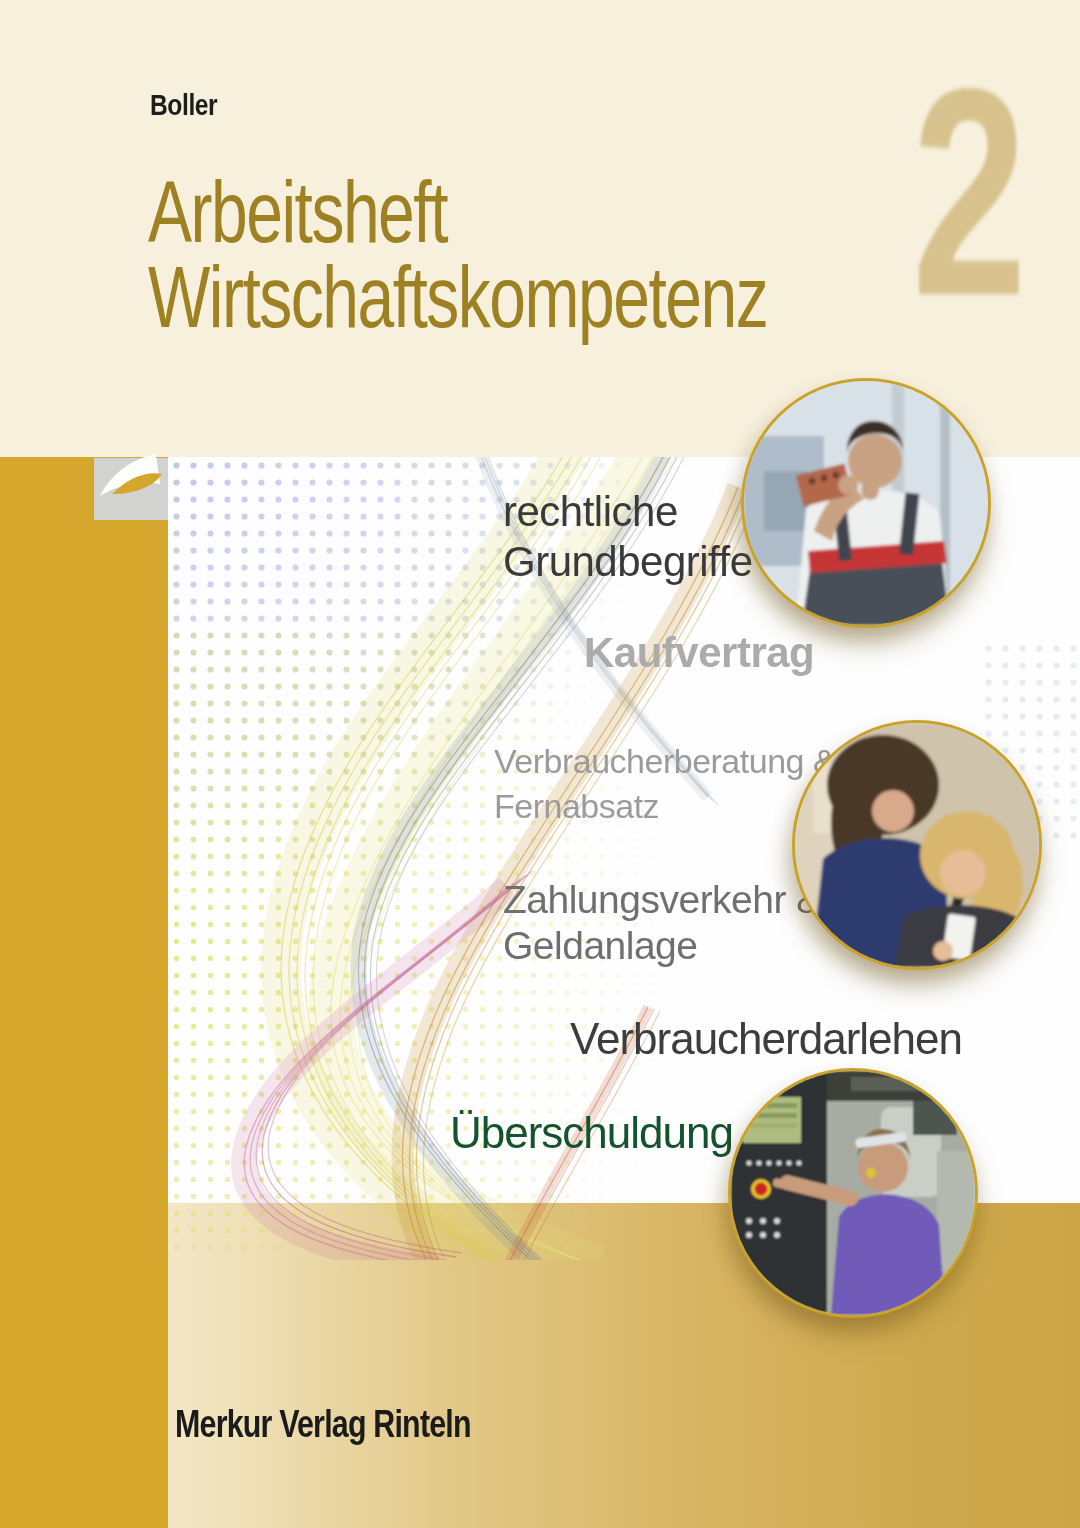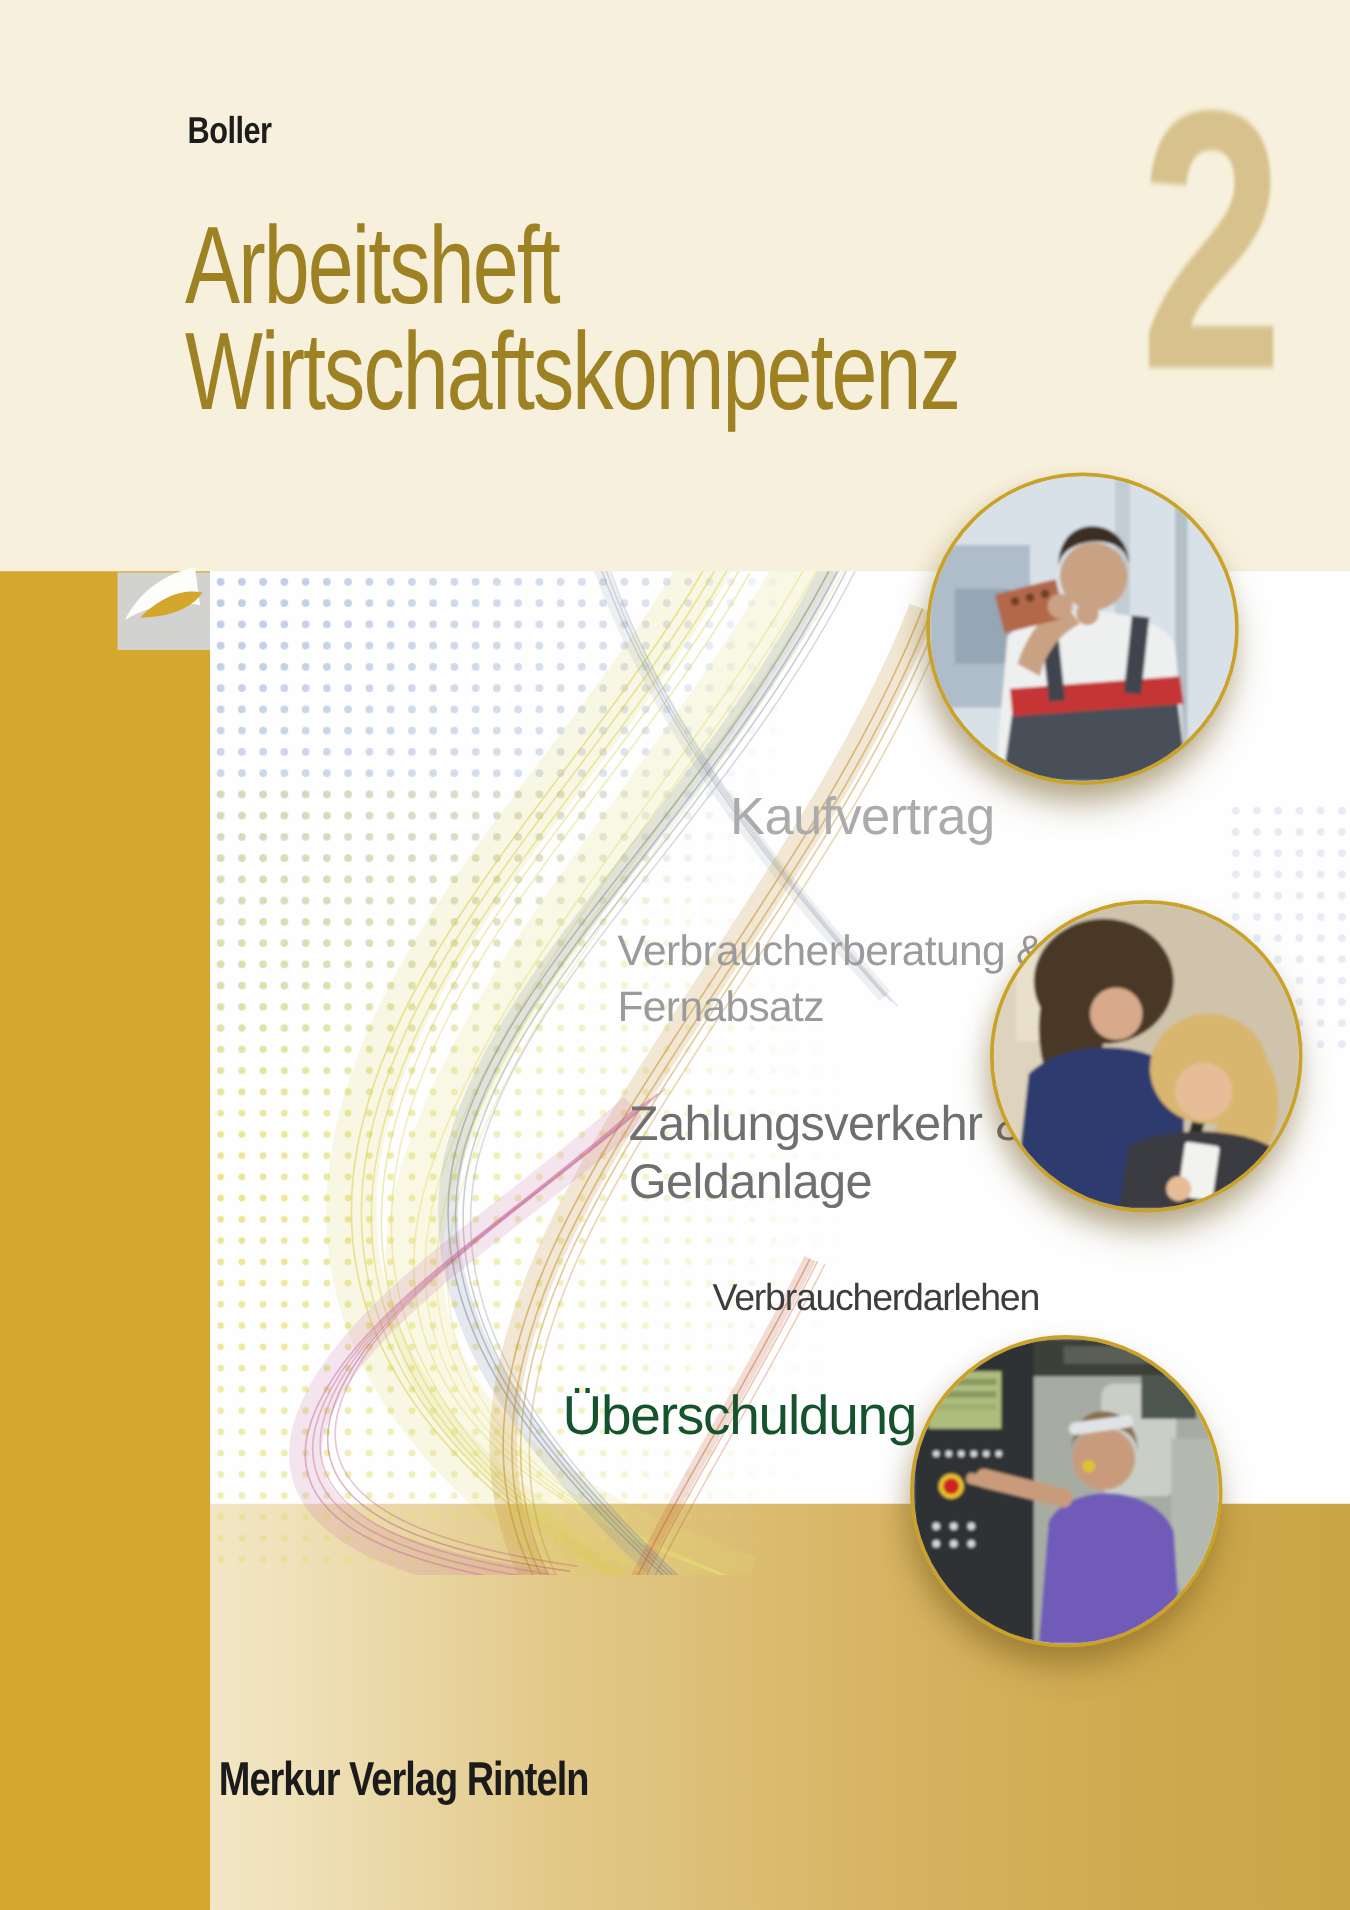--- a/index.html
+++ b/index.html
@@ -21,24 +21,24 @@
   .volume{position:absolute;left:912px;top:45px;font-size:295px;line-height:295px;font-weight:700;
     color:#d7c28d;transform:scaleX(.7);transform-origin:left top;filter:blur(2px);}
   
   .fold{position:absolute;left:90px;top:438px;}
   
   .dots,.waves{position:absolute;left:168px;top:457px;}
   .dots-right{position:absolute;left:980px;top:640px;}
   
   .topic{position:absolute;white-space:pre-line;letter-spacing:-.5px;}
   .t1{left:503px;top:487px;font-size:42px;line-height:50px;color:#3a3a3a;}
-  .t2{left:584px;top:630px;font-size:42px;line-height:46px;color:#ababab;}
+  .t2{left:584px;top:630px;font-size:42px;line-height:46px;color:#ababab;font-weight:bold;}
   .t3{left:494px;top:739px;font-size:34px;line-height:45px;color:#9b9b9b;}
   .t4{left:503px;top:877px;font-size:39px;line-height:46px;color:#6f6f6f;}
-  .t5{left:570px;top:1017px;font-size:30px;line-height:44px;color:#3d3d3d;letter-spacing:-1px;}
+  .t5{left:570px;top:1017px;font-size:44px;line-height:44px;color:#3d3d3d;letter-spacing:-1px;}
   .t6{left:450px;top:1108px;font-size:44px;line-height:50px;color:#14532d;letter-spacing:-1px;}
   
   .circle{position:absolute;width:244px;height:244px;border-radius:50%;
     border:3px solid #c9a227;overflow:hidden;
     box-shadow:0 18px 28px -4px rgba(110,85,25,.42), -6px 10px 18px rgba(110,85,25,.18);
     background:#d8dde2;}
   .c1{left:741px;top:378px;}
   .c2{left:792px;top:720px;}
   .c3{left:728px;top:1068px;}
   .circle svg{display:block;width:100%;height:100%;}
@@ -155,20 +155,22 @@
     <path d="M22,56 C40,38 58,33 72,36 C64,48 46,56 22,56 Z" fill="#d4a72c"></path>
   </svg>
 
   <div class="author">Boller</div>
   <div class="title">
     <span class="line">Arbeitsheft</span>
     <span class="line">Wirtschaftskompetenz</span>
   </div>
   <div class="volume">2</div>
 
+  <div class="topic t1">rechtliche
+Grundbegriffe</div>
   <div class="topic t2">Kaufvertrag</div>
   <div class="topic t3">Verbraucherberatung &amp;
 Fernabsatz</div>
   <div class="topic t4">Zahlungsverkehr &amp;
 Geldanlage</div>
   <div class="topic t5">Verbraucherdarlehen</div>
   <div class="topic t6">Überschuldung</div>
 
   <div class="circle c1">
     <svg viewBox="0 0 244 244">

